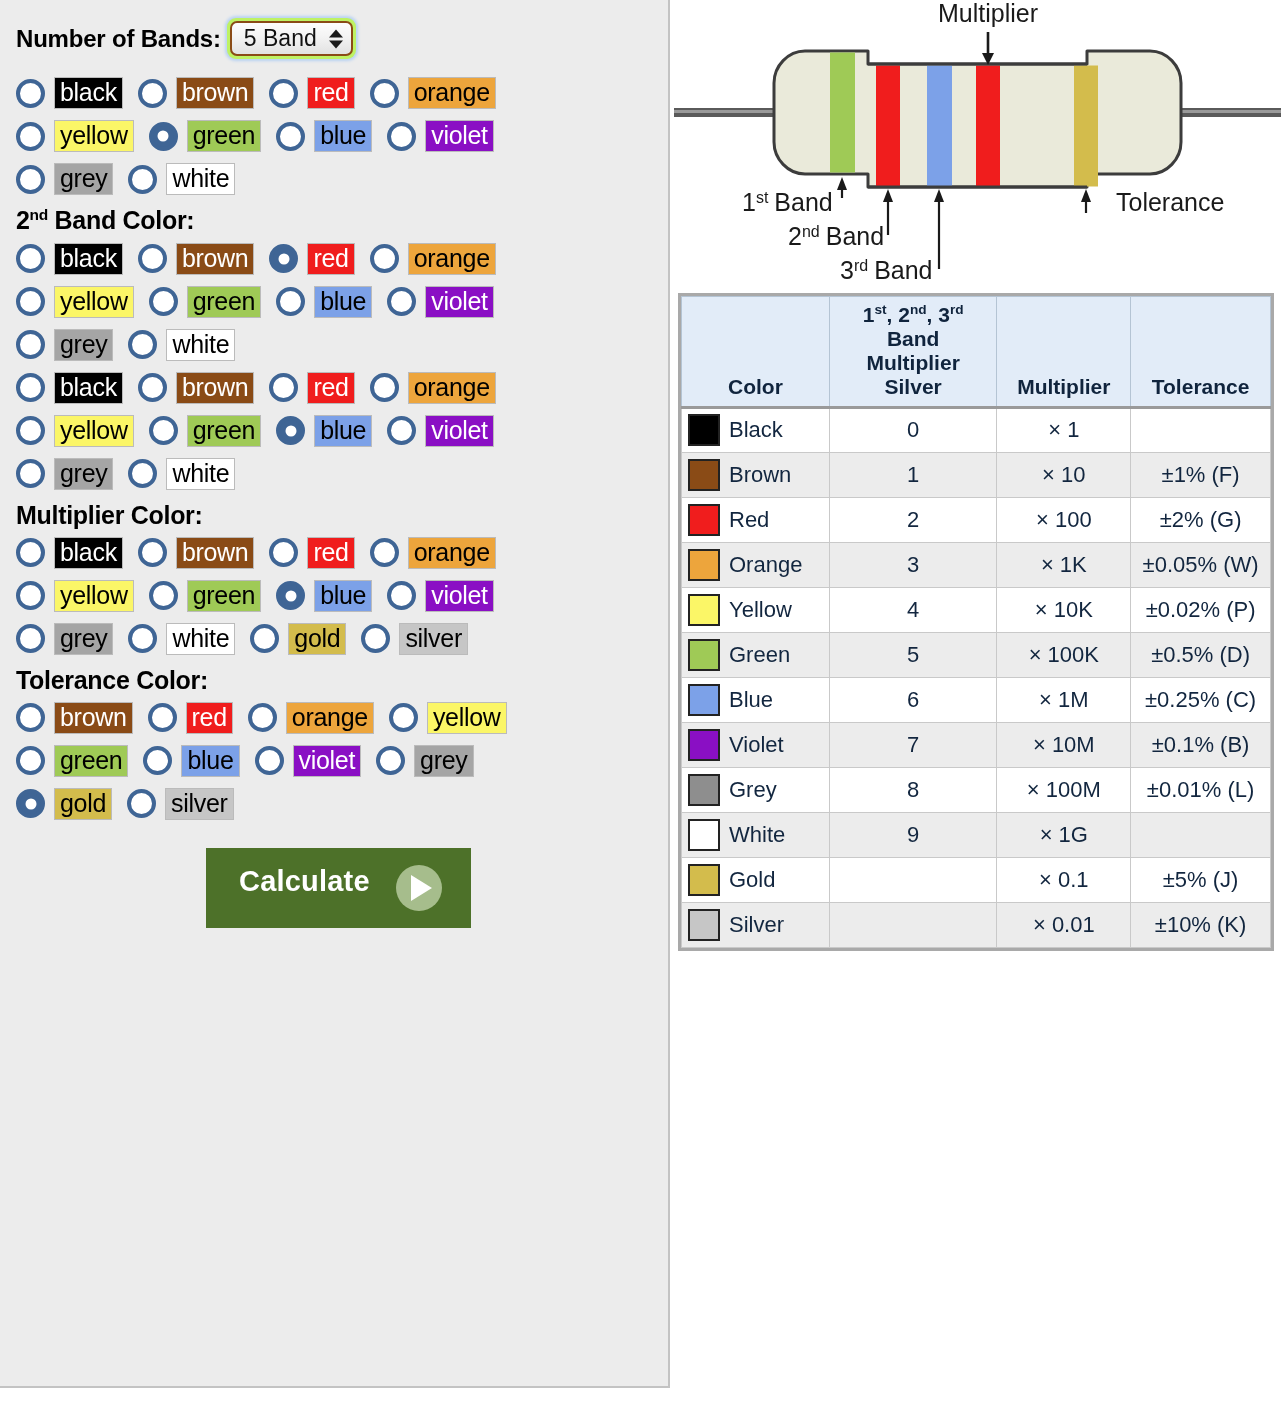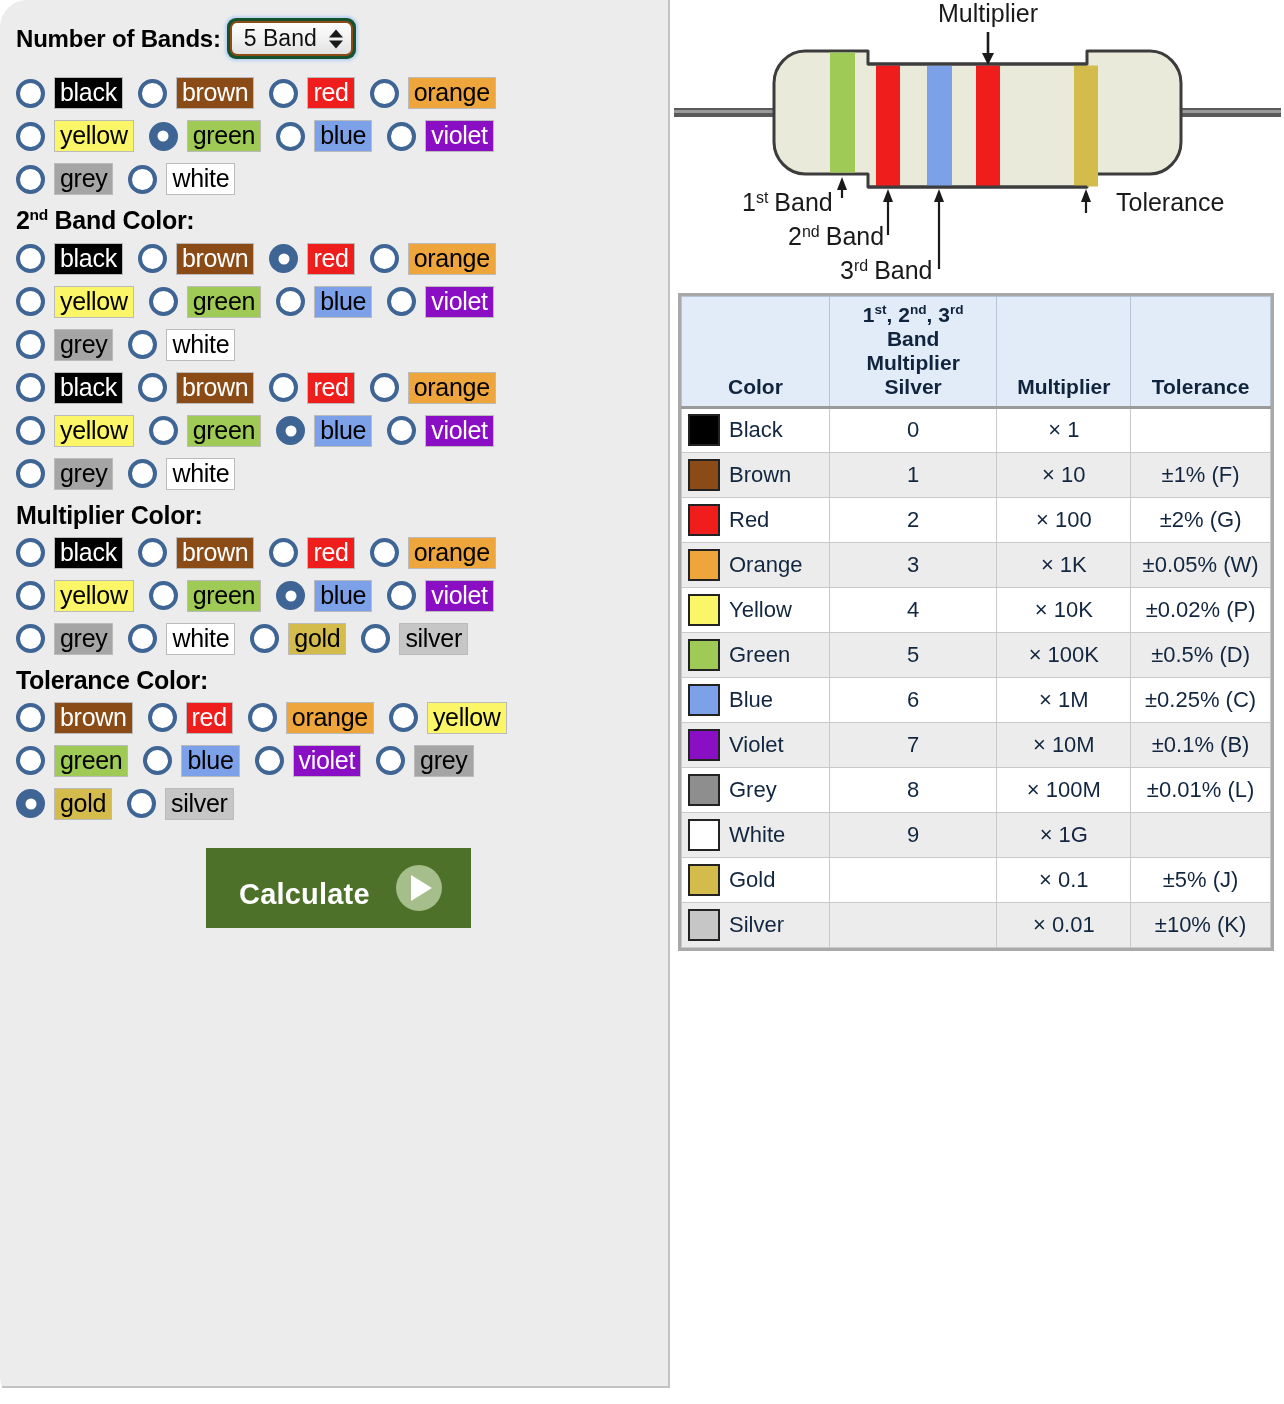--- a/index.html
+++ b/index.html
@@ -4,21 +4,21 @@
 <title>Resistor Color Code Calculator</title>
 <style>
   * { box-sizing: border-box; }
   html, body {
     margin: 0; padding: 0;
     width: 1284px; height: 1404px;
     background: #ffffff;
     font-family: "Liberation Sans", sans-serif;
     -webkit-font-smoothing: antialiased;
   }
-  #root { position: relative; width: 1284px; height: 1404px; overflow: hidden; border-radius: 27px; }
+  #root { position: relative; width: 1284px; height: 1404px; overflow: hidden; }
 
   
   #form-panel {
     position: absolute;
     left: 0px; top: 0px;
     width: 670px; height: 1388px;
     background: #ececec;
     border: 2px solid #c3c3c3;
     border-left: none;
     border-top: none;
@@ -31,21 +31,21 @@
     margin: 4px 0 18px 2px;
   }
   .bands-label {
     font-size: 24px; font-weight: bold; color: #000;
     letter-spacing: -0.2px;
   }
   .select-wrap {
     position: relative;
     border-radius: 9px;
     padding: 3px;
-    background: #14532d;
+    background: #bef264;
     box-shadow: 0 0 3px 2px #b9d2f2;
     display: inline-block;
   }
   select.band-select {
     -webkit-appearance: none; appearance: none;
     font-family: "Liberation Sans", sans-serif;
     font-size: 23px;
     color: #111;
     padding: 2px 34px 3px 12px;
     border: 2px solid #8a4b16;
@@ -124,21 +124,21 @@
   .c-green  { background:#9fca56; color:#000000; }
   .c-blue   { background:#7ca1e8; color:#000000; }
   .c-violet { background:#8a0fc4; color:#ffffff; }
   .c-grey   { background:#a5a5a5; color:#000000; }
   .c-white  { background:#ffffff; color:#000000; }
   .c-gold   { background:#d3bc4c; color:#000000; }
   .c-silver { background:#c6c6c6; color:#000000; }
 
   .calc-wrap { margin: 28px 0 0 0; display:flex; justify-content:flex-start; padding-left:192px; }
   .calc-btn {
-    display: inline-flex; align-items: flex-end; gap: 26px;
+    display: inline-flex; align-items: flex-start; gap: 26px;
     background: #4d7129;
     border: none;
     padding: 17px 29px 17px 33px;
     cursor: pointer;
   }
   .calc-btn .lbl {
     font-family: "Liberation Sans", sans-serif;
     font-size: 29px; font-weight: bold; color: #ffffff;
     letter-spacing: 0.2px;
   }

